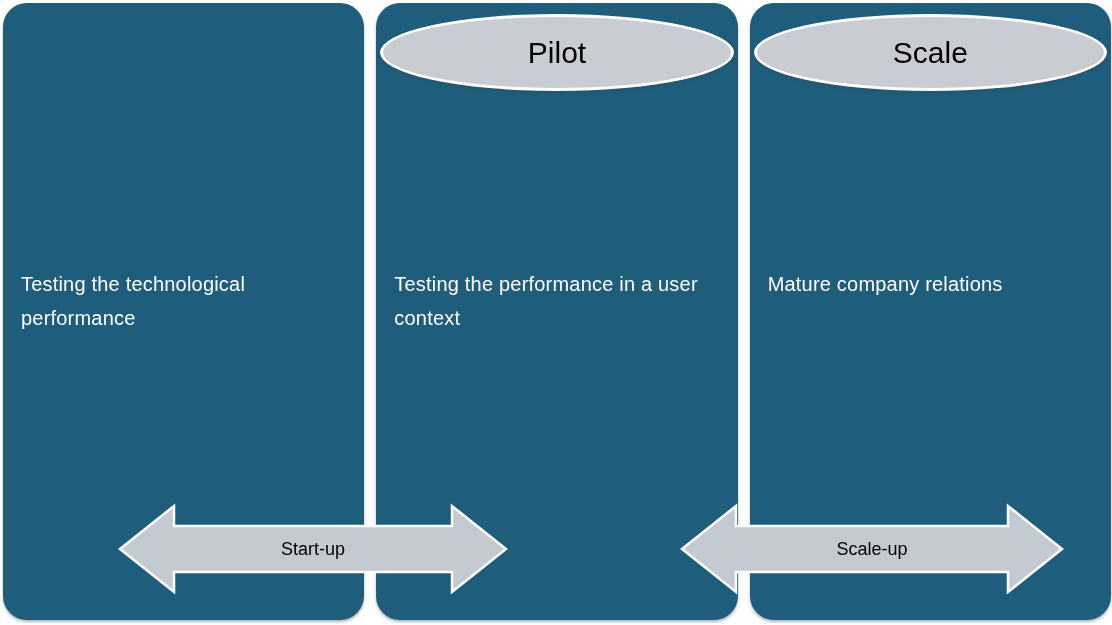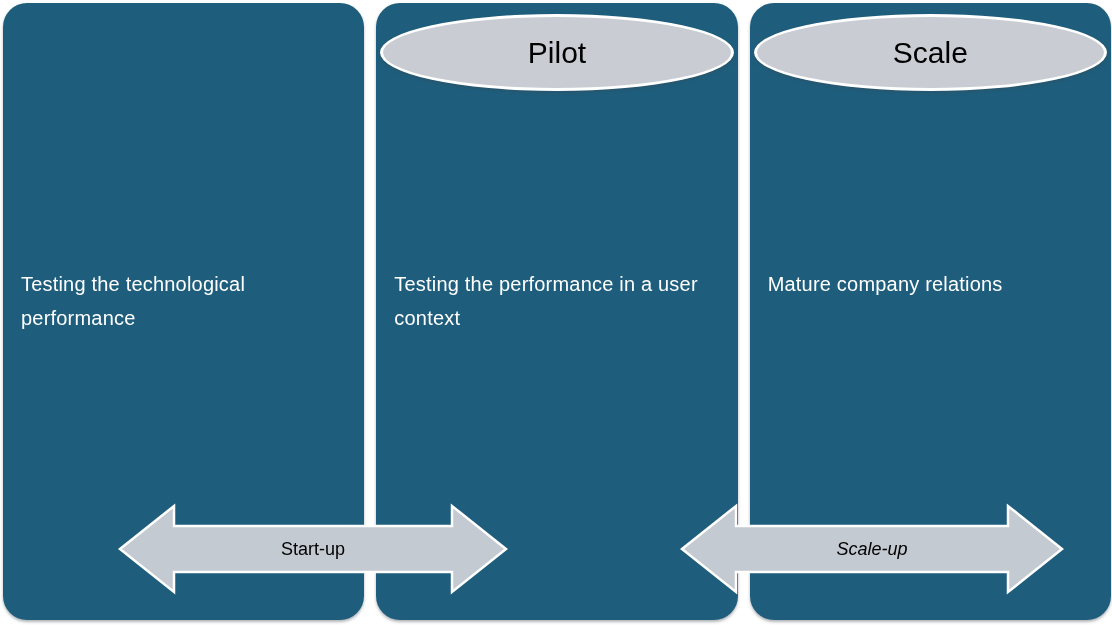--- a/index.html
+++ b/index.html
@@ -84,21 +84,21 @@
     right: 0;
     top: 0;
     bottom: 0;
     display: flex;
     align-items: center;
     justify-content: center;
     font-size: 18px;
     color: var(--label-text, #000000);
   }
   .arrow-startup { left: 118px; width: 390px; }
-  .arrow-scaleup { left: 680px; width: 384px; font-style: italic; }
+  .arrow-scaleup { left: 680px; width: 384px; }
 </style>
 </head>
 <body>
 
 <div class="canvas">
 
   <div class="columns">
 
     <div class="column">
       <div class="desc">Testing the technological performance</div>

